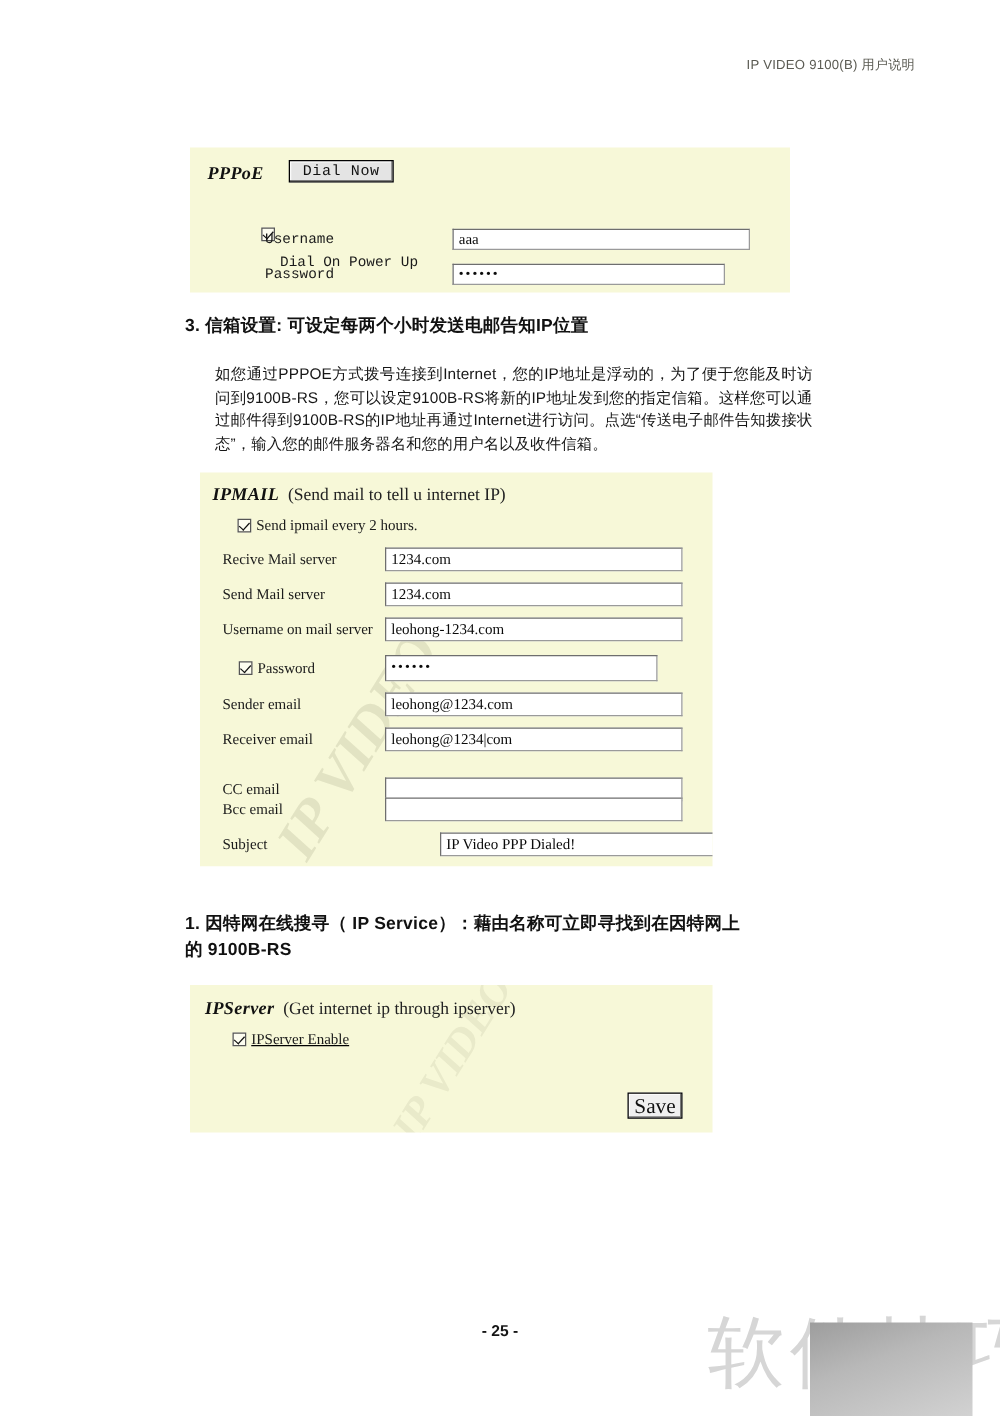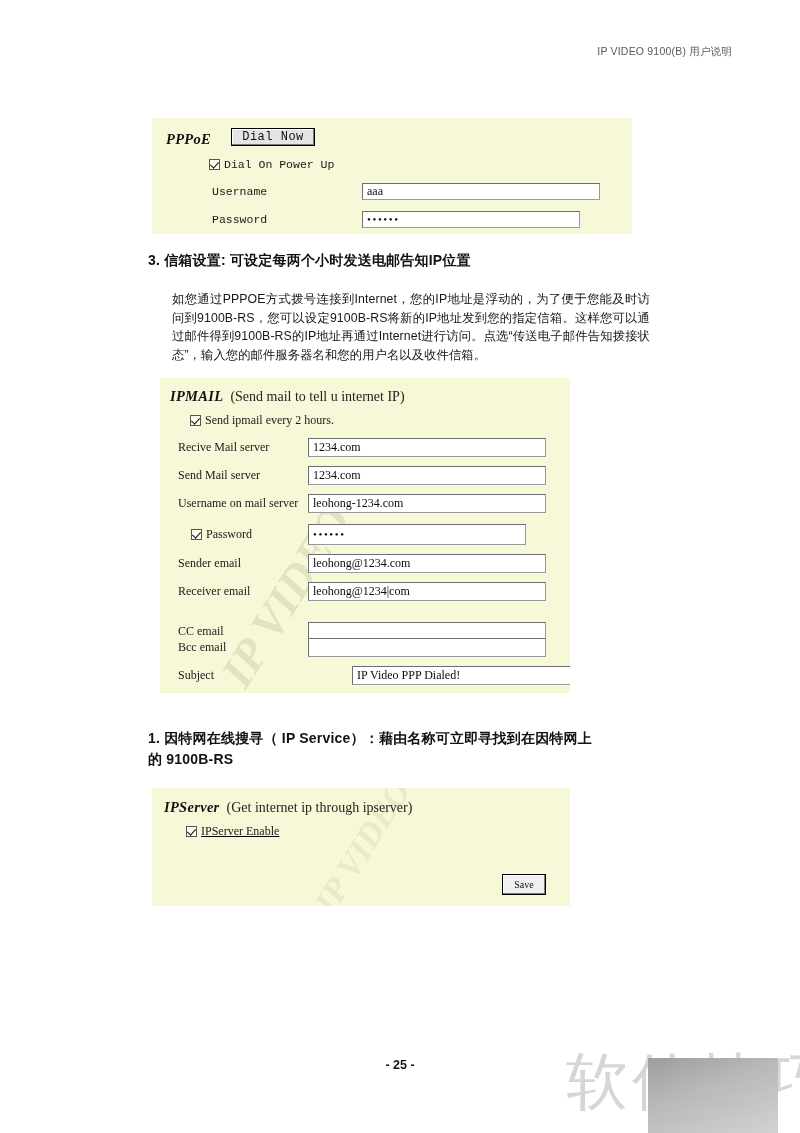--- a/index.html
+++ b/index.html
@@ -115,21 +115,21 @@
     color: #111;
     cursor: default;
   }
   .btn-dial {
     font-family: "Liberation Mono", monospace;
     font-size: 12px;
     letter-spacing: 0.5px;
   }
   .btn-save {
     font-family: "Liberation Serif", serif;
-    font-size: 10px;
+    font-size: 17px;
     background: #f0f0f0;
   }
 
   
   .heading {
     position: absolute;
     font-family: "Liberation Sans", sans-serif;
     font-weight: bold;
     font-size: 14px;
     color: #111;
@@ -192,21 +192,21 @@
 <div class="page-header">IP VIDEO 9100(B) 用户说明</div>
 
 <div class="panel" id="pppoe-panel" style="left:152px; top:118px; width:480px; height:116px;">
 
   <div class="panel-title" style="position:absolute; left:14px; top:13px;">PPPoE</div>
 
   <div class="btn btn-dial" style="position:absolute; left:79px; top:10px; width:84px; height:18px;">Dial Now</div>
 
   <div class="frow" style="position:absolute; left:57px; top:40px;">
     <span class="cbox checked"></span>
-    <span class="flabel" style="font-family:'Liberation Mono',monospace;font-size:11.5px;">Dial On Power Up</span>
+    <span class="flabel" style="font-family:'Liberation Mono',monospace;font-size:11.5px;margin-top:46px;">Dial On Power Up</span>
   </div>
 
   <div class="frow" style="position:absolute; left:60px; top:65px; width:412px;">
     <span class="flabel" style="font-family:'Liberation Mono',monospace;font-size:11.5px;width:150px;">Username</span>
     <span class="finput" style="width:238px;height:17px;">aaa</span>
   </div>
 
   <div class="frow" style="position:absolute; left:60px; top:93px; width:412px;">
     <span class="flabel" style="font-family:'Liberation Mono',monospace;font-size:11.5px;width:150px;">Password</span>
     <span class="finput dots" style="width:218px;height:17px;">••••••</span>

